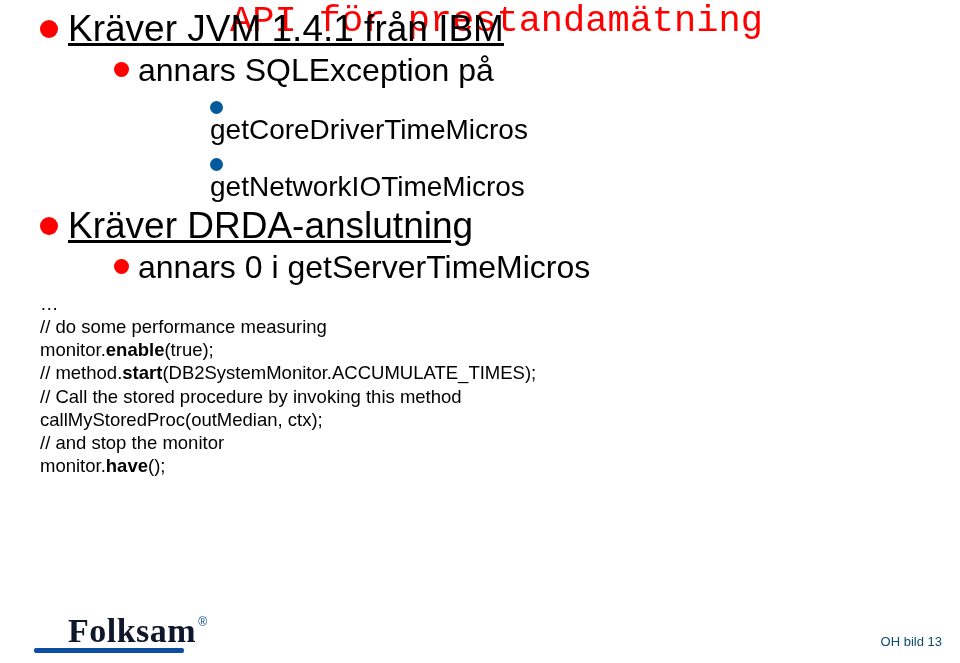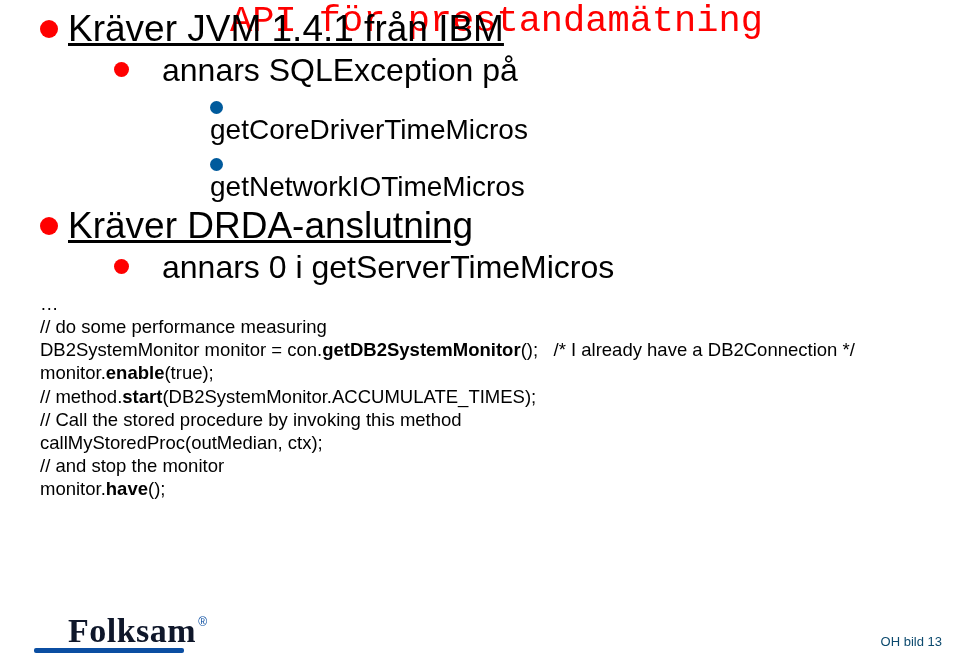--- a/index.html
+++ b/index.html
@@ -52,21 +52,20 @@
   }
   .lvl1 .text {
     font-size: 37px;
     text-decoration: underline;
   }
   .lvl2 {
     display: flex;
     align-items: flex-start;
     margin-left: 74px;
     margin-top: 2px;
-    gap: 24px;
   }
   .lvl2 .dot {
     width: 15px;
     height: 15px;
     border-radius: 50%;
     background: #ff0000;
     flex: 0 0 auto;
     margin-top: 10px;
     margin-right: 9px;
   }
@@ -171,21 +170,20 @@
     </div>
 
     <div class="lvl2">
       <div class="dot"></div>
       <div class="text">annars 0 i getServerTimeMicros</div>
     </div>
 
     <div class="code">
       <div>…</div>
       <div>// do some performance measuring</div>
-      <div><span>DB2SystemMonitor monitor = con.</span><span class="b">getDB2SystemMonitor</span><span>();   /* I already have a DB2Connection */</span></div>
       <div><span>monitor.</span><span class="b">enable</span><span>(true);</span></div>
       <div><span>// method.</span><span class="b">start</span><span>(DB2SystemMonitor.ACCUMULATE_TIMES);</span></div>
       <div>// Call the stored procedure by invoking this method</div>
       <div>callMyStoredProc(outMedian, ctx);</div>
       <div>// and stop the monitor</div>
       <div><span>monitor.</span><span class="b">have</span><span>();</span></div>
     </div>
 
   </div>
 

